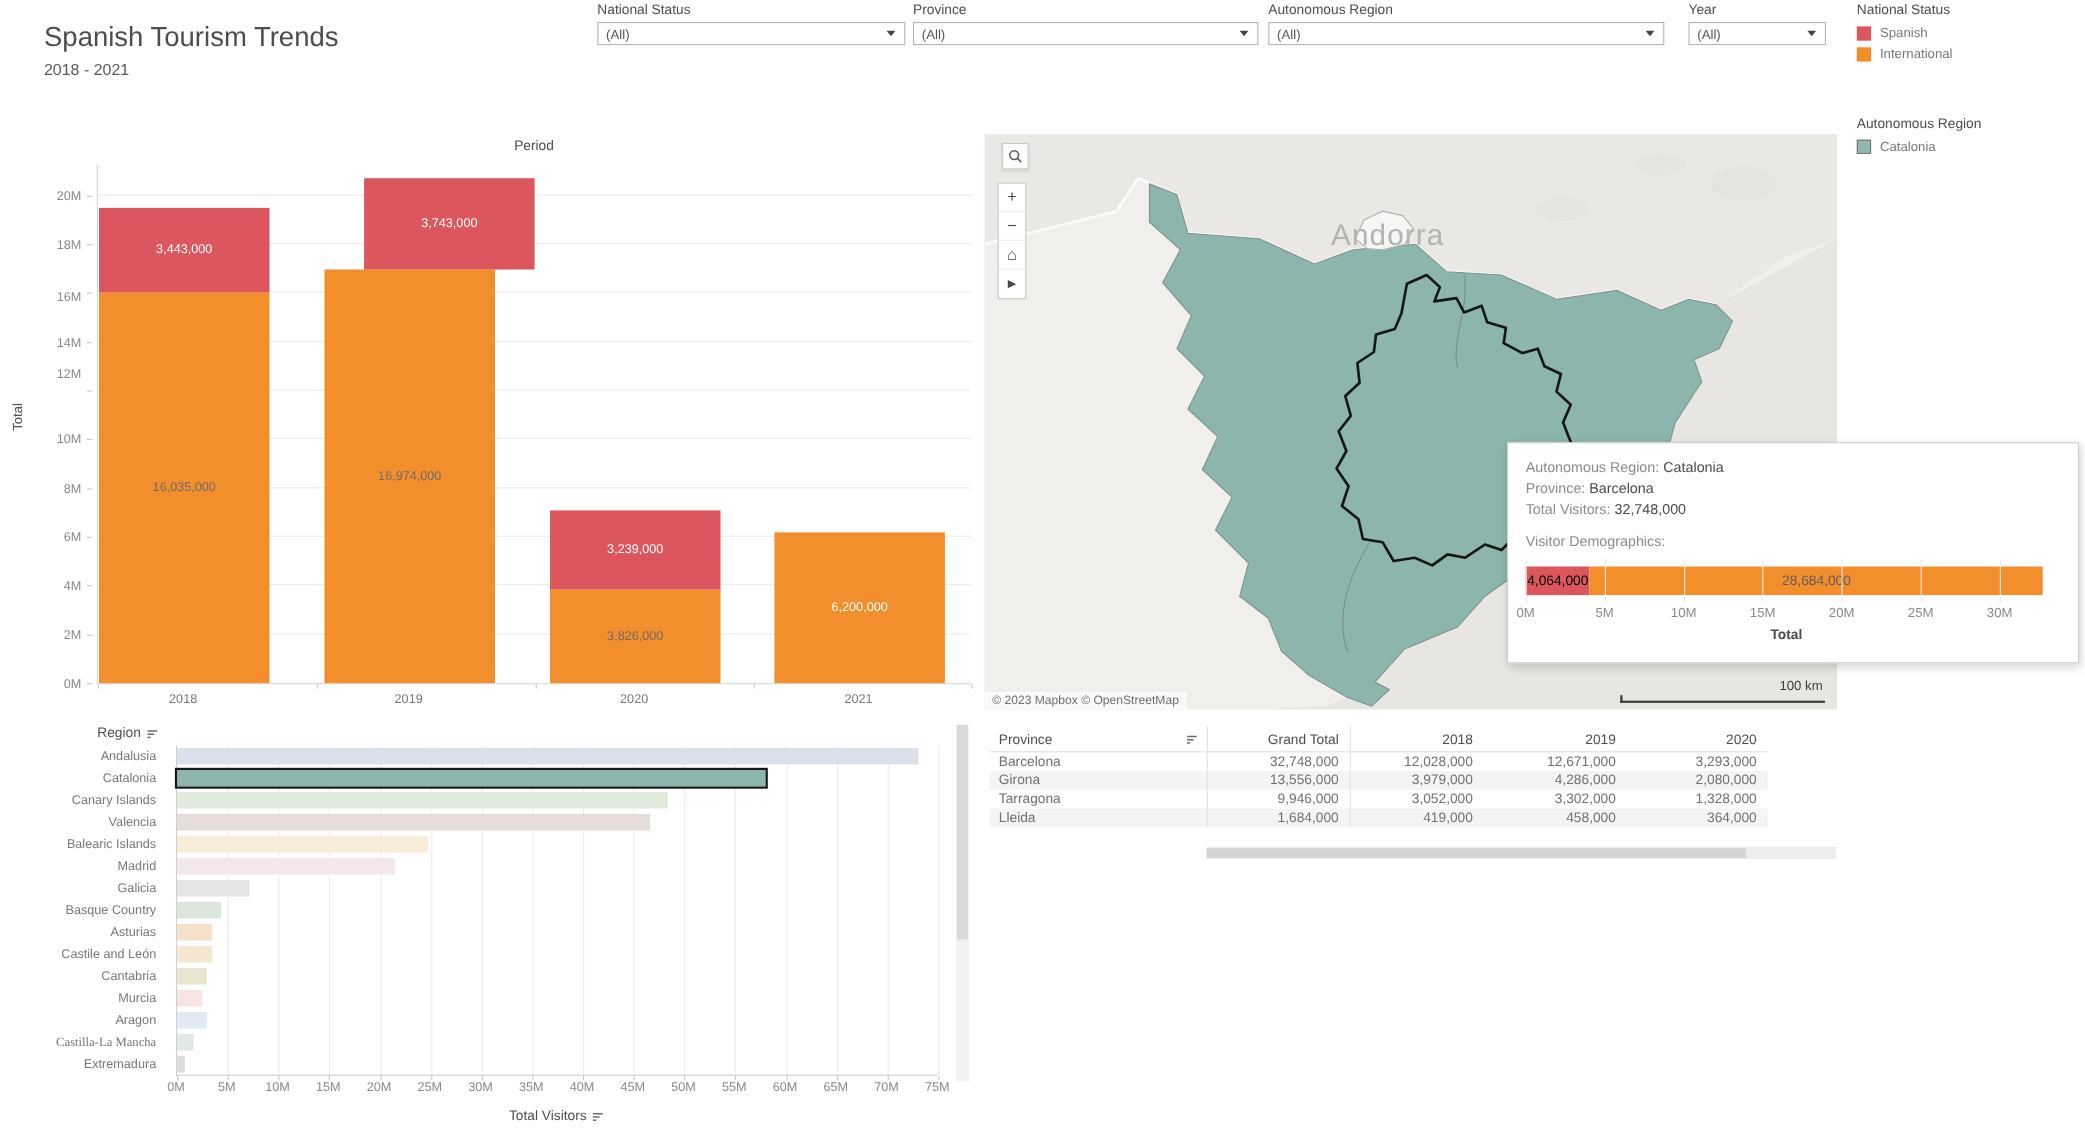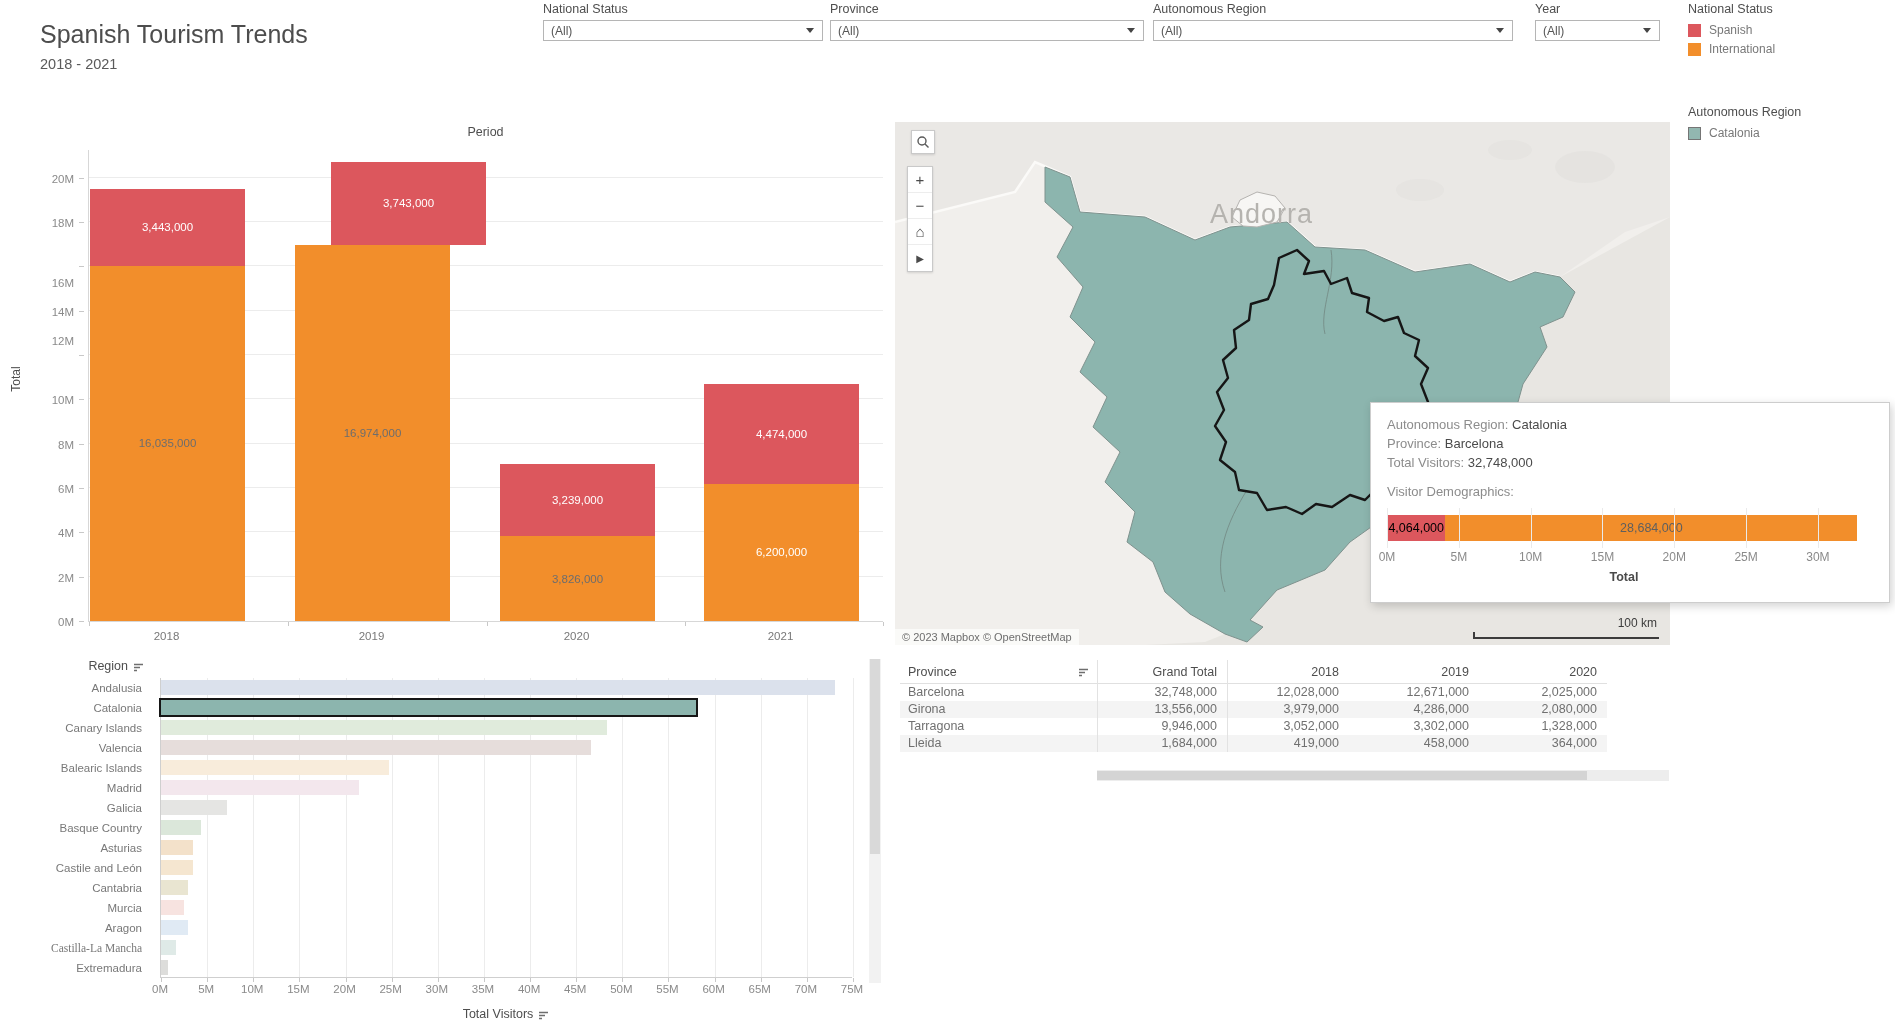--- a/index.html
+++ b/index.html
@@ -179,21 +179,21 @@
       <div class="ytick" style="bottom: 127.019px;">6M</div>
       <div class="ytickmark" style="bottom: 133.019px;"></div>
       <div class="ytick" style="bottom: 171.358px;">8M</div>
       <div class="ytickmark" style="bottom: 177.358px;"></div>
       <div class="ytick" style="bottom: 215.698px;">10M</div>
       <div class="ytickmark" style="bottom: 221.698px;"></div>
       <div class="ytick" style="bottom: 275px; margin-top: 44px;">12M</div>
       <div class="ytickmark" style="bottom: 266.038px;"></div>
       <div class="ytick" style="bottom: 304.377px;">14M</div>
       <div class="ytickmark" style="bottom: 310.377px;"></div>
-      <div class="ytick" style="bottom: 333px; margin-top: 33px;">16M</div>
+      <div class="ytick" style="bottom: 345px; margin-top: 33px;">16M</div>
       <div class="ytickmark" style="bottom: 354.717px;"></div>
       <div class="ytick" style="bottom: 393.057px;">18M</div>
       <div class="ytickmark" style="bottom: 399.057px;"></div>
       <div class="ytick" style="bottom: 437.396px;">20M</div>
       <div class="ytickmark" style="bottom: 443.396px;"></div>
     </div>
   <div class="abs" id="period-plot">
       <div class="hgrid" style="bottom: 44.3396px;"></div>
       <div class="hgrid" style="bottom: 88.6792px;"></div>
       <div class="hgrid" style="bottom: 133.019px;"></div>
@@ -217,23 +217,20 @@
         <div class="seglbl" style="color: rgb(255, 255, 255);">3,743,000</div>
       </div>
       <div class="vseg" style="left: 411px; width: 155px; bottom: 0px; height: 84.8217px; background: rgb(242, 142, 43);">
         <div class="seglbl" style="color: rgb(109, 109, 109);">3,826,000</div>
       </div>
       <div class="vseg" style="left: 411px; width: 155px; bottom: 84.8217px; height: 71.808px; background: rgb(220, 87, 93);">
         <div class="seglbl" style="color: rgb(255, 255, 255);">3,239,000</div>
       </div>
       <div class="vseg" style="left: 615px; width: 155px; bottom: 0px; height: 137.453px; background: rgb(242, 142, 43);">
         <div class="seglbl" style="color: rgb(255, 255, 255);">6,200,000</div>
-      </div>
-      <div class="vseg" style="left: 615px; width: 155px; bottom: 137.453px; height: 99.1877px; background: rgb(220, 87, 93);">
-        <div class="seglbl" style="color: rgb(255, 255, 255);">4,474,000</div>
       </div>
       <div class="xbtick" style="left: 0px;"></div>
       <div class="xbtick" style="left: 198.75px;"></div>
       <div class="xbtick" style="left: 397.5px;"></div>
       <div class="xbtick" style="left: 596.25px;"></div>
       <div class="xbtick" style="left: 794px;"></div>
     </div>
   <div class="abs" id="period-xlabels">
       <div class="catlbl" style="left: -23px; width: 203px;">2018</div>
       <div class="catlbl" style="left: 182px; width: 203px;">2019</div>
@@ -420,21 +417,21 @@
         <div class="th" style="width: 122px; text-align: right; padding-right: 10px;">2018</div>
         <div class="th" style="width: 130px; text-align: right; padding-right: 10px;">2019</div>
         <div class="th" style="width: 128px; text-align: right; padding-right: 10px;">2020</div>
       </div>
     <div id="table-rows" style="position:relative;">
         <div class="tr">
           <div class="td" style="width: 197px; padding-left: 8px;">Barcelona</div>
           <div class="td" style="width: 130px; text-align: right; padding-right: 10px;">32,748,000</div>
           <div class="td" style="width: 122px; text-align: right; padding-right: 10px;">12,028,000</div>
           <div class="td" style="width: 130px; text-align: right; padding-right: 10px;">12,671,000</div>
-          <div class="td" style="width: 128px; text-align: right; padding-right: 10px;">2,025,000</div>
+          <div class="td" style="width: 128px; text-align: right; padding-right: 10px;">3,293,000</div>
         </div>
         <div class="tr band">
           <div class="td" style="width: 197px; padding-left: 8px;">Girona</div>
           <div class="td" style="width: 130px; text-align: right; padding-right: 10px;">13,556,000</div>
           <div class="td" style="width: 122px; text-align: right; padding-right: 10px;">3,979,000</div>
           <div class="td" style="width: 130px; text-align: right; padding-right: 10px;">4,286,000</div>
           <div class="td" style="width: 128px; text-align: right; padding-right: 10px;">2,080,000</div>
         </div>
         <div class="tr">
           <div class="td" style="width: 197px; padding-left: 8px;">Tarragona</div>

